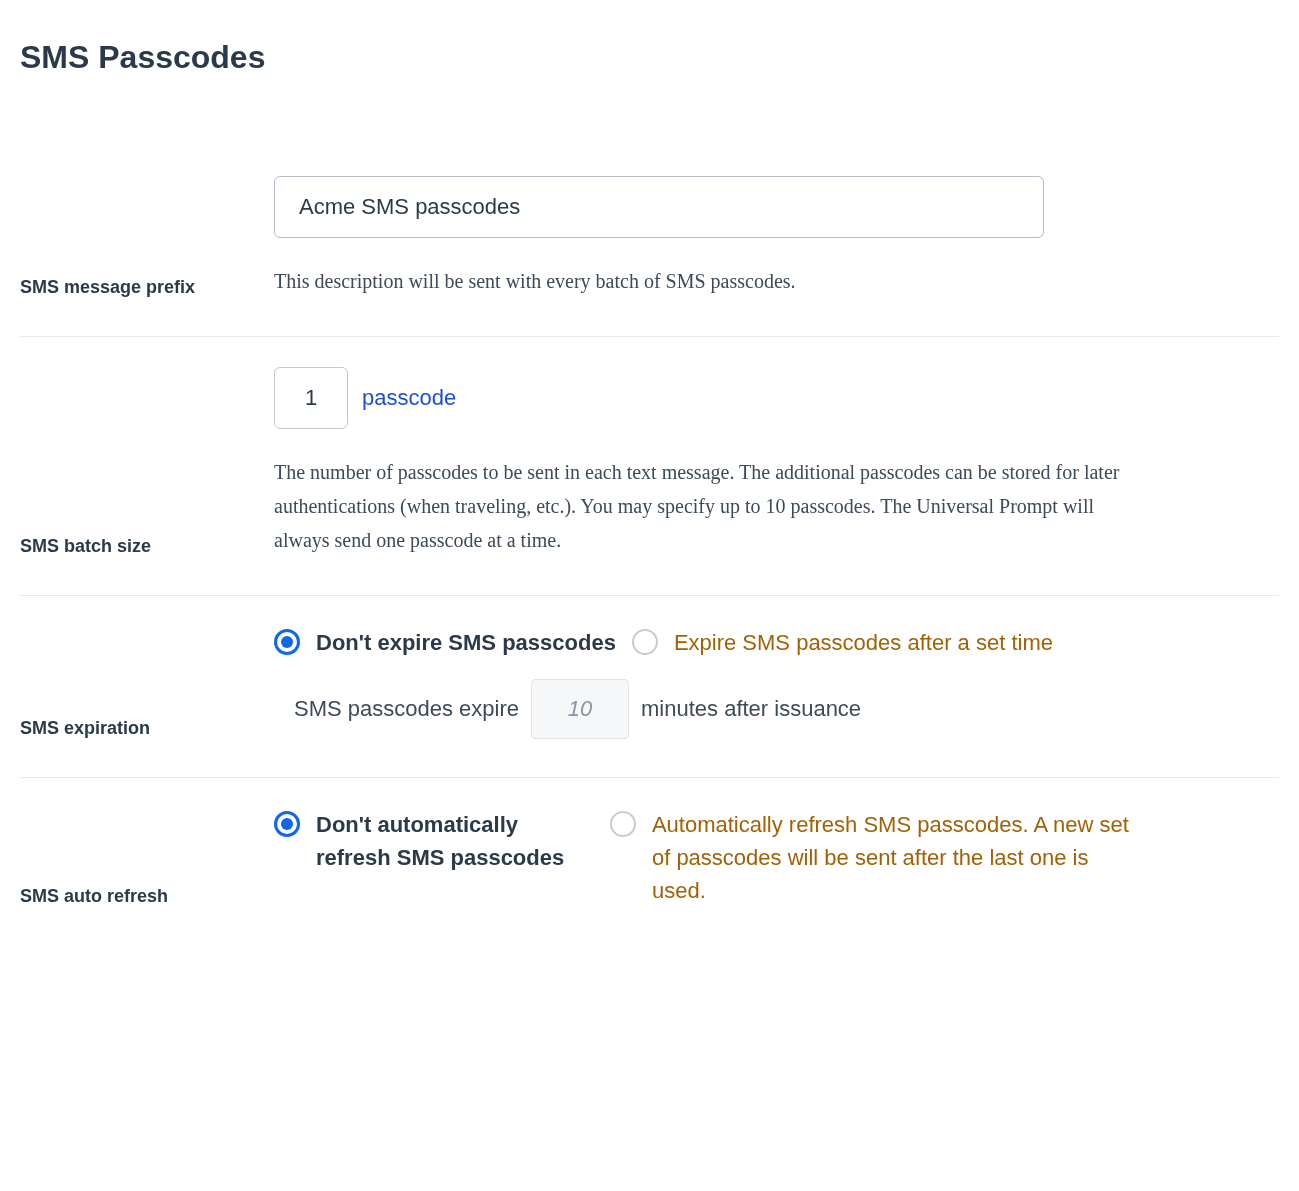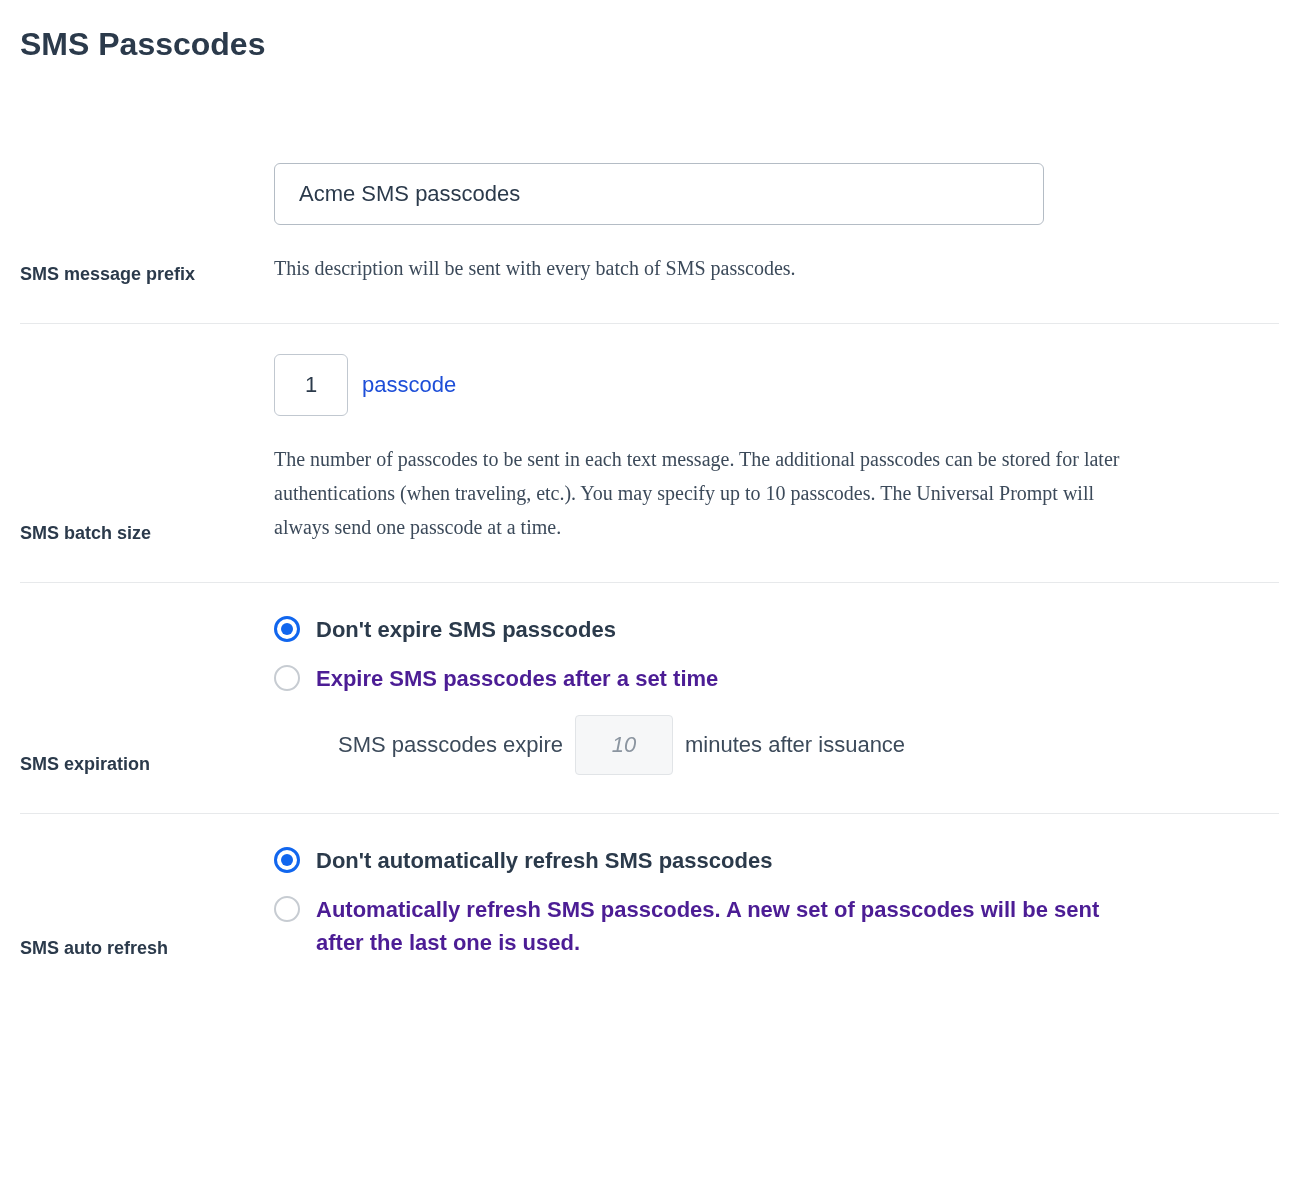--- a/index.html
+++ b/index.html
@@ -11,21 +11,21 @@
     background: #ffffff;
   }
   .page {
     width: 1299px;
     padding: 10px 20px 40px 20px;
   }
   h1.page-title {
     font-size: 32px;
     font-weight: 700;
     color: #2b3a4b;
-    margin: 16px 0 60px 0;
+    margin: 29px 0 60px 0;
   }
   .row {
     display: flex;
     align-items: flex-end;
     padding: 30px 0 38px 0;
     border-bottom: 1px solid #e7e9eb;
   }
   .row:first-of-type {
     padding-top: 40px;
   }
@@ -91,35 +91,34 @@
     margin-top: 26px;
     max-width: 850px;
     font-family: Liberation Serif, serif;
   }
   .unit {
     font-size: 22px;
     color: #1d4ed8;
   }
   .radio-list {
     display: flex;
-    flex-direction: column;
+    flex-direction: row;
     gap: 16px;
   }
   .radio-item {
     display: flex;
     align-items: flex-start;
     gap: 16px;
   }
   .radio-label {
     font-size: 22px;
-    color: #4c1d95;
+    color: #a16207;
     line-height: 1.5;
     padding-top: 0;
     max-width: 790px;
-    font-weight: bold;
   }
   .radio-label.selected {
     font-weight: 700;
     color: #2b3a4b;
   }
   .radio {
     position: relative;
     width: 26px;
     height: 26px;
     flex: 0 0 26px;
@@ -149,21 +148,21 @@
     background: #1166ee;
     transform: translate(-50%, -50%);
     display: none;
   }
   .radio.selected .radio-inner { display: block; }
   .sub-row {
     display: flex;
     align-items: center;
     gap: 12px;
     margin-top: 20px;
-    margin-left: 64px;
+    margin-left: 20px;
     font-size: 22px;
     color: #3c4a5a;
   }
 </style>
 </head>
 <body>
 
 <div class="page">
   <h1 class="page-title">SMS Passcodes</h1>
 

